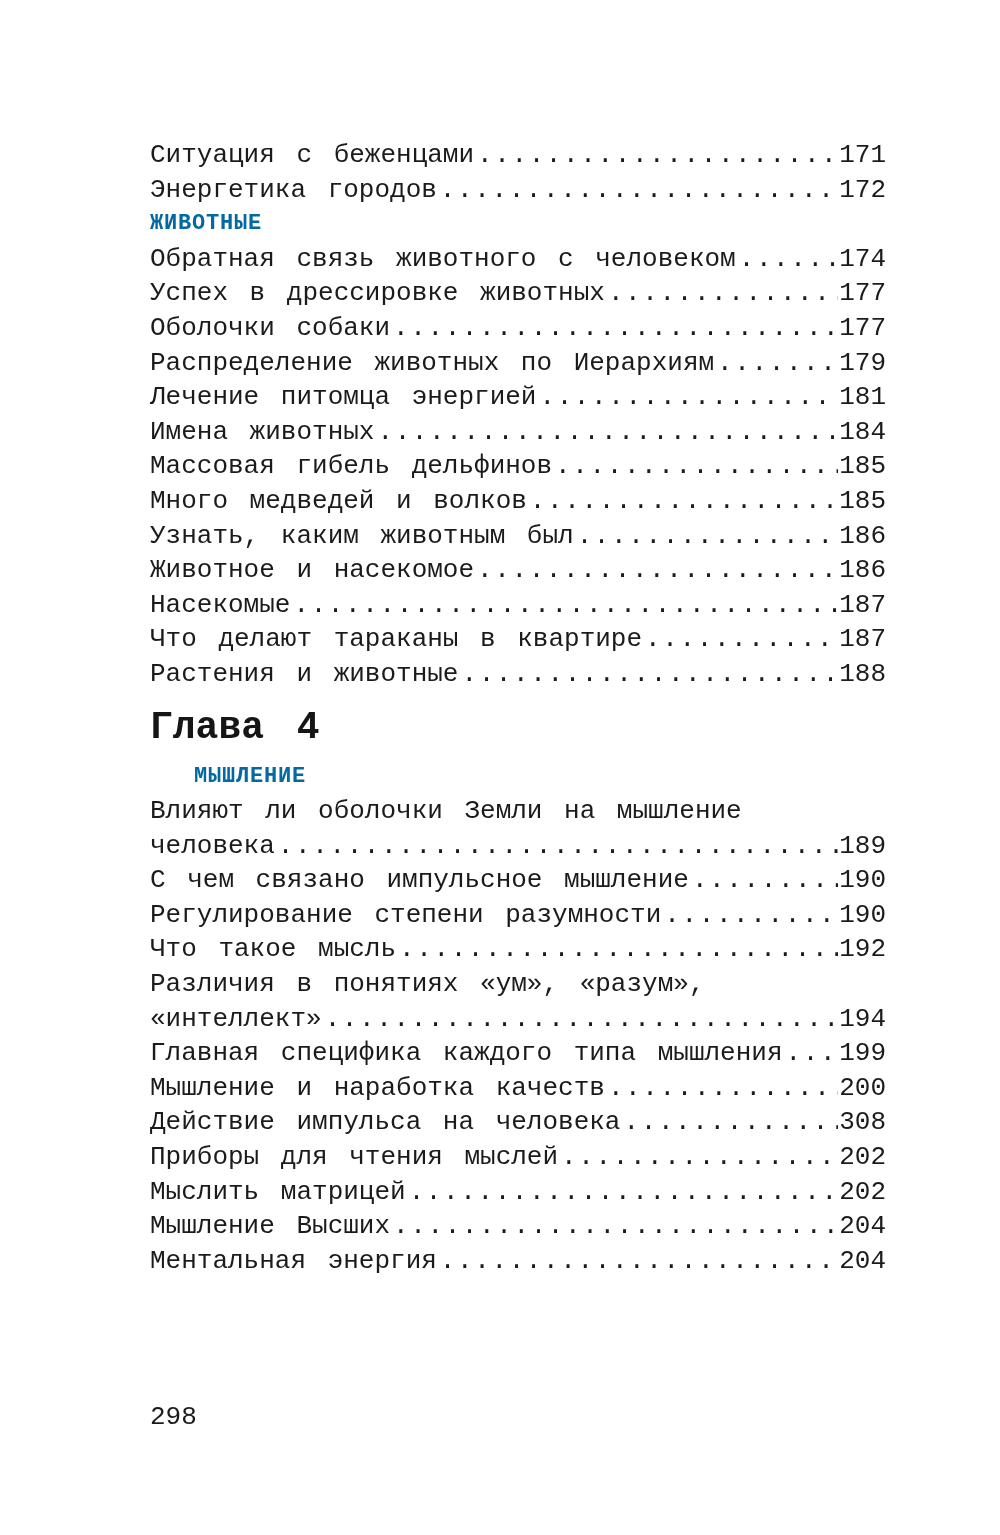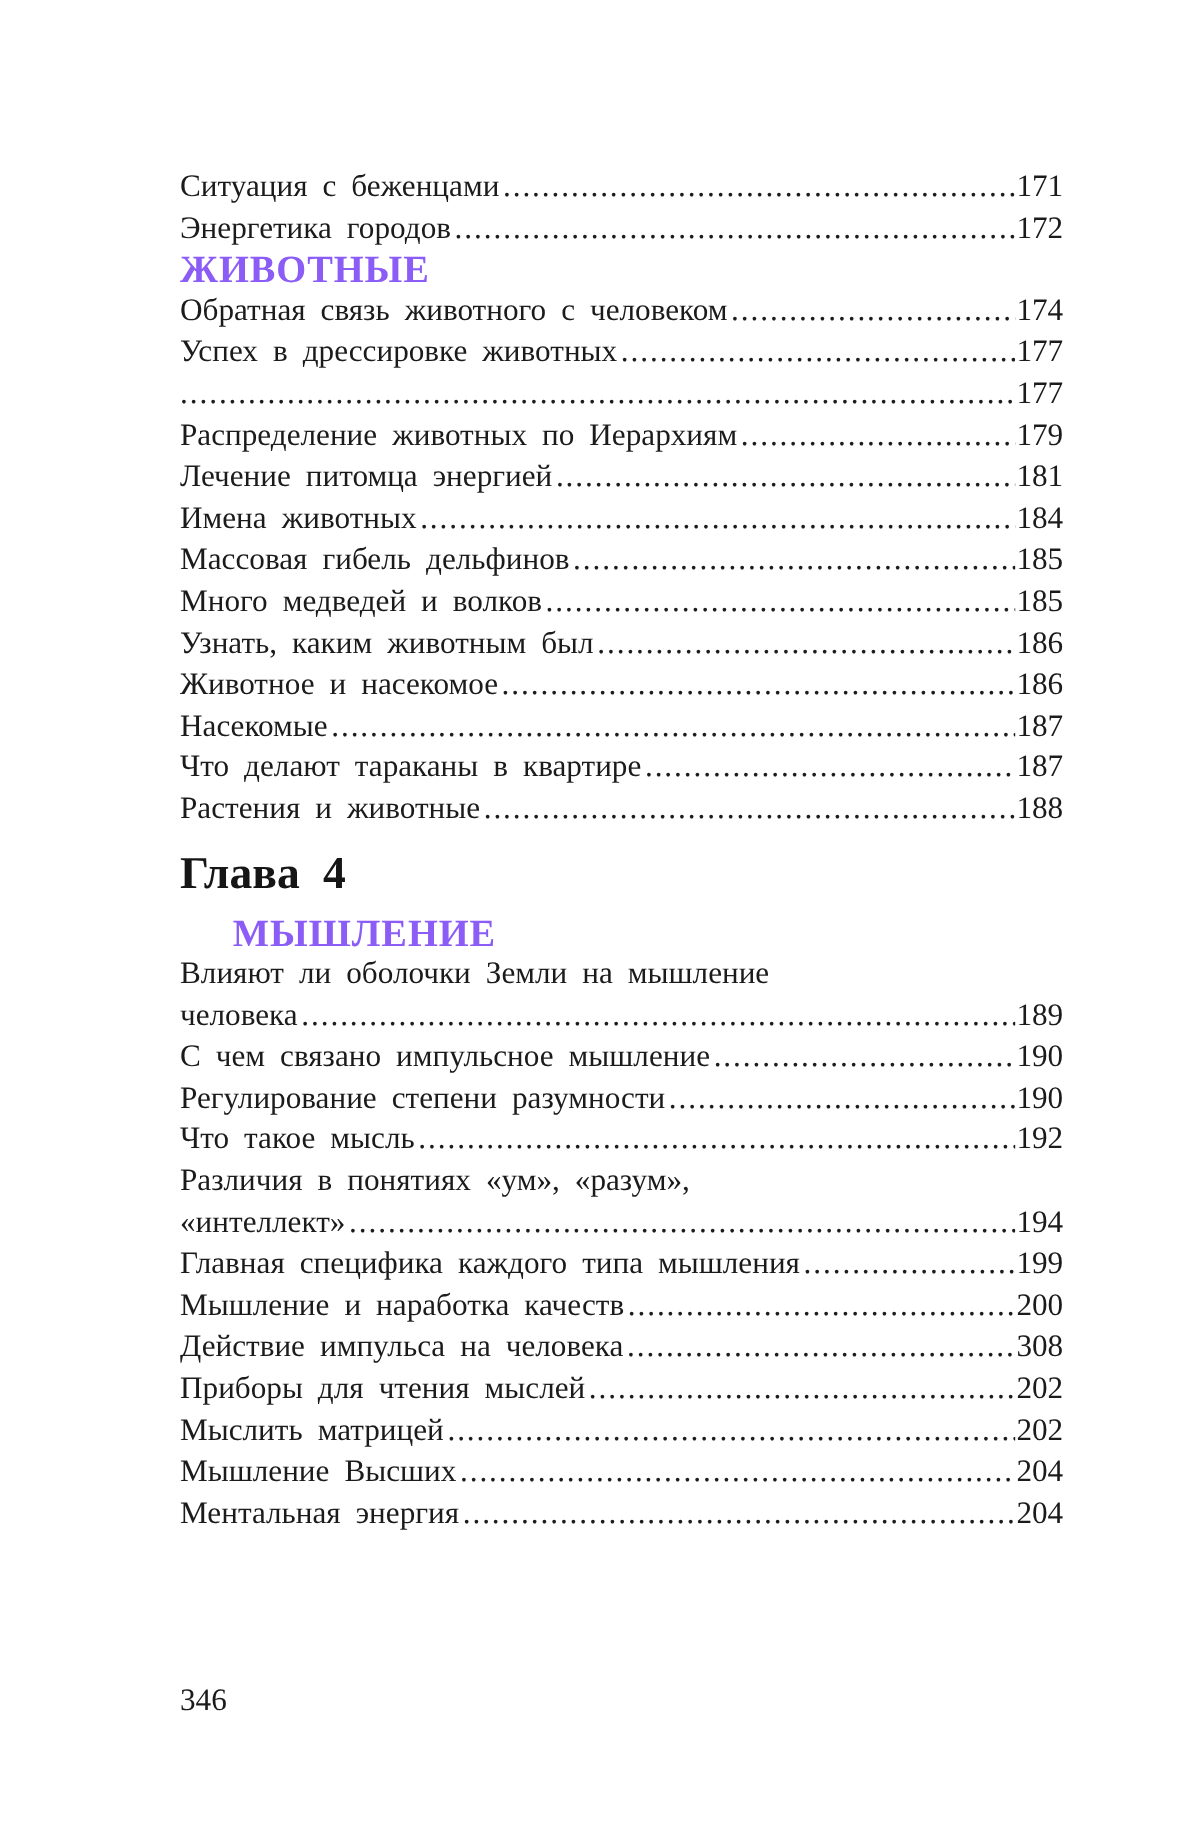--- a/index.html
+++ b/index.html
@@ -1,21 +1,21 @@
 <!DOCTYPE html>
 <html><head>
 <meta charset="utf-8">
 <style>
   html,body { margin:0; padding:0; background:#ffffff; }
   .page {
     position: relative;
     width: 1000px;
     height: 1535px;
     background: #ffffff;
-    font-family: Liberation Serif, serif;
+    font-family: Liberation Mono, monospace;
     color: #1b1b1b;
     overflow: hidden;
   }
   .toc {
     position: absolute;
     left: 150px;
     top: 138px;
     width: 736px;
   }
   .row {
@@ -42,25 +42,25 @@
     word-spacing: 0;
   }
   .row .pg {
     white-space: nowrap;
     padding-left: 1px;
     text-align: right;
   }
   .sec {
     height: 34.6px;
     line-height: 34.6px;
-    font-size: 32px;
+    font-size: 22px;
     font-weight: bold;
     letter-spacing: 0.8px;
     word-spacing: 6px;
-    color: #8b5cf6;
+    color: #0369a1;
   }
   .chapter {
     margin-top: 12px;
     height: 48px;
     line-height: 48px;
     font-size: 38px;
     font-weight: bold;
     word-spacing: 10px;
     color: #161616;
   }
@@ -94,20 +94,21 @@
         <span class="t">Обратная связь животного с человеком</span>
         <span class="dots"></span>
         <span class="pg">174</span>
       </div>
       <div class="row">
         <span class="t">Успех в дрессировке животных</span>
         <span class="dots"></span>
         <span class="pg">177</span>
       </div>
       <div class="row">
+        <span class="t">Оболочки собаки</span>
         <span class="dots"></span>
         <span class="pg">177</span>
       </div>
       <div class="row">
         <span class="t">Распределение животных по Иерархиям</span>
         <span class="dots"></span>
         <span class="pg">179</span>
       </div>
       <div class="row">
         <span class="t">Лечение питомца энергией</span>
@@ -216,14 +217,14 @@
         <span class="t">Мышление Высших</span>
         <span class="dots"></span>
         <span class="pg">204</span>
       </div>
       <div class="row">
         <span class="t">Ментальная энергия</span>
         <span class="dots"></span>
         <span class="pg">204</span>
       </div>
     </div>
-  <div class="folio">346</div>
+  <div class="folio">298</div>
 </div>
 
 </body></html>

